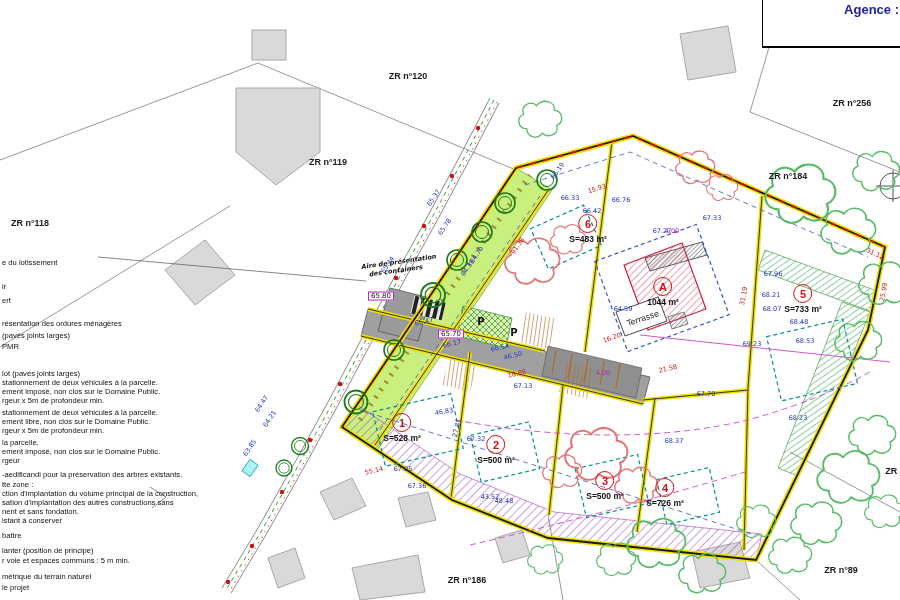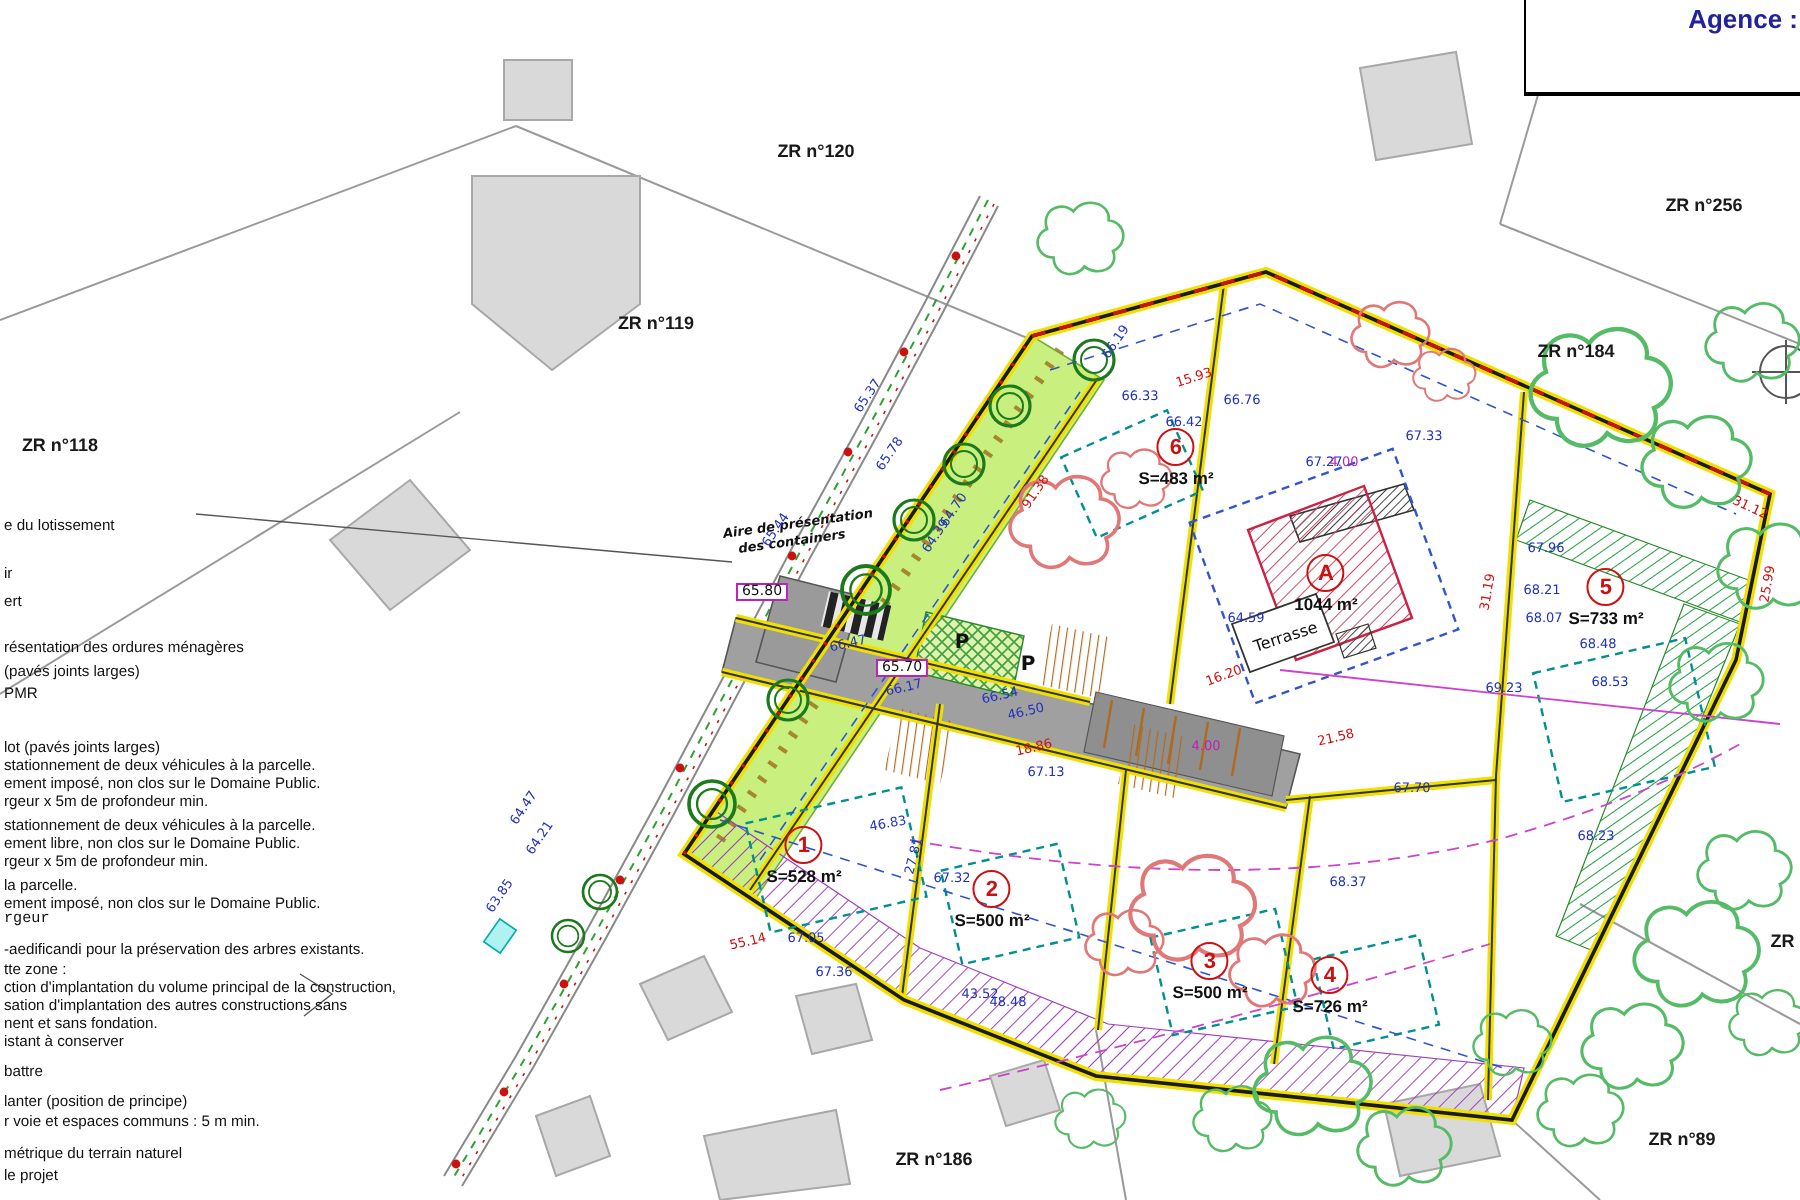--- a/index.html
+++ b/index.html
@@ -322,21 +322,21 @@
       <span class="lbl legend" style="left: 2px; top: 347px;">PMR</span>
       <span class="lbl legend" style="left: 2px; top: 362px; margin-top: 12px;">lot (pavés joints larges)</span>
       <span class="lbl legend" style="left: 2px; top: 383px;">stationnement de deux véhicules à la parcelle.</span>
       <span class="lbl legend" style="left: 2px; top: 392px;">ement imposé, non clos sur le Domaine Public.</span>
       <span class="lbl legend" style="left: 2px; top: 401px;">rgeur x 5m de profondeur min.</span>
       <span class="lbl legend" style="left: 2px; top: 413px;">stationnement de deux véhicules à la parcelle.</span>
       <span class="lbl legend" style="left: 2px; top: 422px;">ement libre, non clos sur le Domaine Public.</span>
       <span class="lbl legend" style="left: 2px; top: 431px;">rgeur x 5m de profondeur min.</span>
       <span class="lbl legend" style="left: 2px; top: 443px;">la parcelle.</span>
       <span class="lbl legend" style="left: 2px; top: 452px;">ement imposé, non clos sur le Domaine Public.</span>
-      <span class="lbl legend" style="left: 2px; top: 461px; font-family: Liberation Mono, monospace;">rgeur</span>
+      <span class="lbl legend" style="left: 2px; top: 461px;">rgeur</span>
       <span class="lbl legend" style="left: 2px; top: 475px;">-aedificandi pour la préservation des arbres existants.</span>
       <span class="lbl legend" style="left: 2px; top: 485px;">tte zone :</span>
       <span class="lbl legend" style="left: 2px; top: 494px;">ction d'implantation du volume principal de la construction,</span>
       <span class="lbl legend" style="left: 2px; top: 503px;">sation d'implantation des autres constructions sans</span>
       <span class="lbl legend" style="left: 2px; top: 512px;">nent et sans fondation.</span>
       <span class="lbl legend" style="left: 2px; top: 521px;">istant à conserver</span>
       <span class="lbl legend" style="left: 2px; top: 536px;">battre</span>
       <span class="lbl legend" style="left: 2px; top: 551px;">lanter (position de principe)</span>
       <span class="lbl legend" style="left: 2px; top: 561px;">r voie et espaces communs : 5 m min.</span>
       <span class="lbl legend" style="left: 2px; top: 577px;">métrique du terrain naturel</span>

